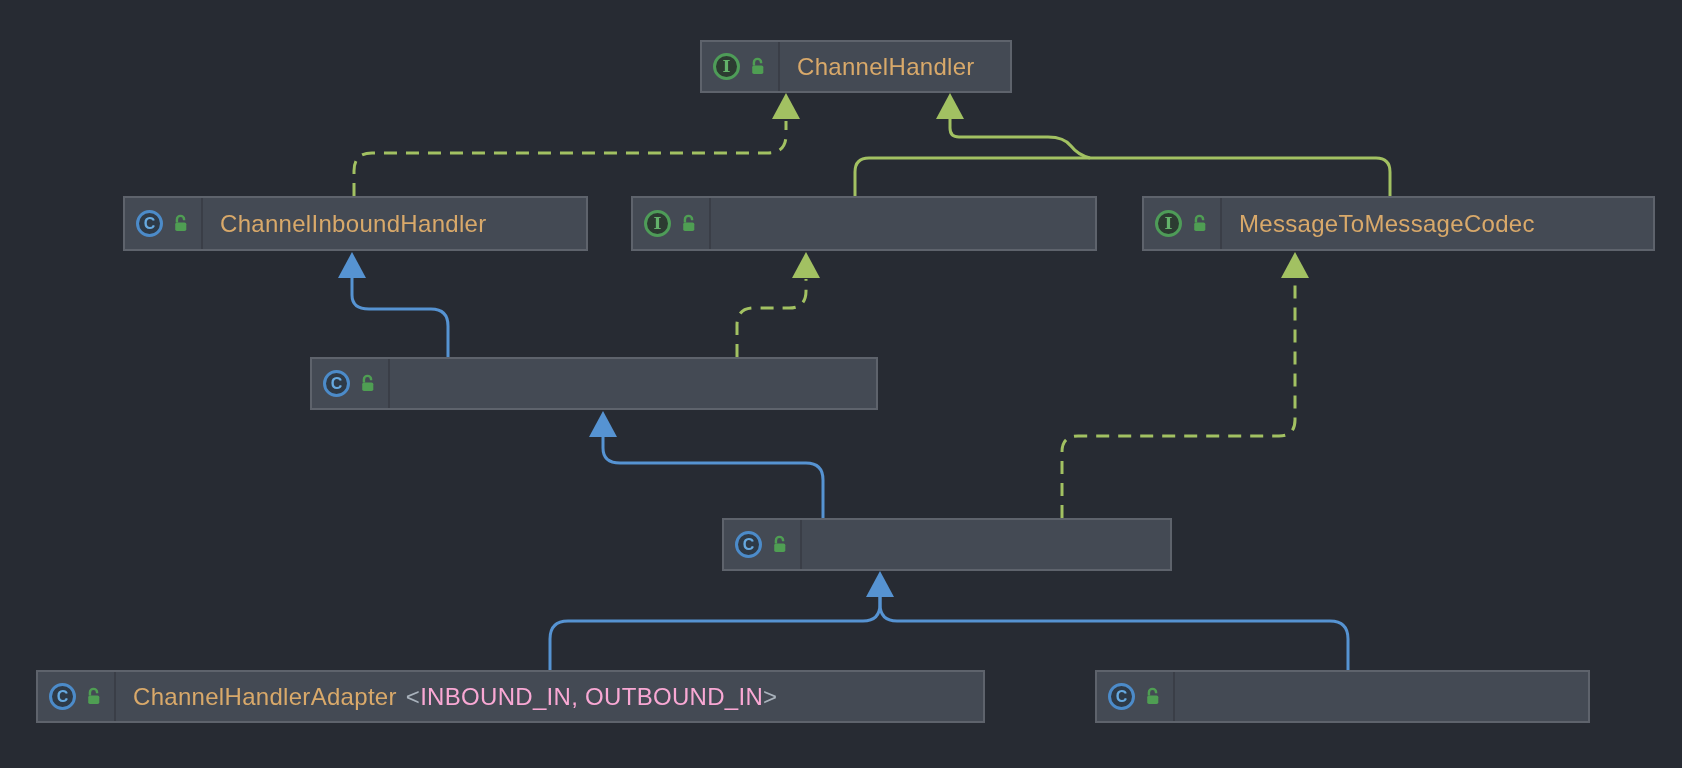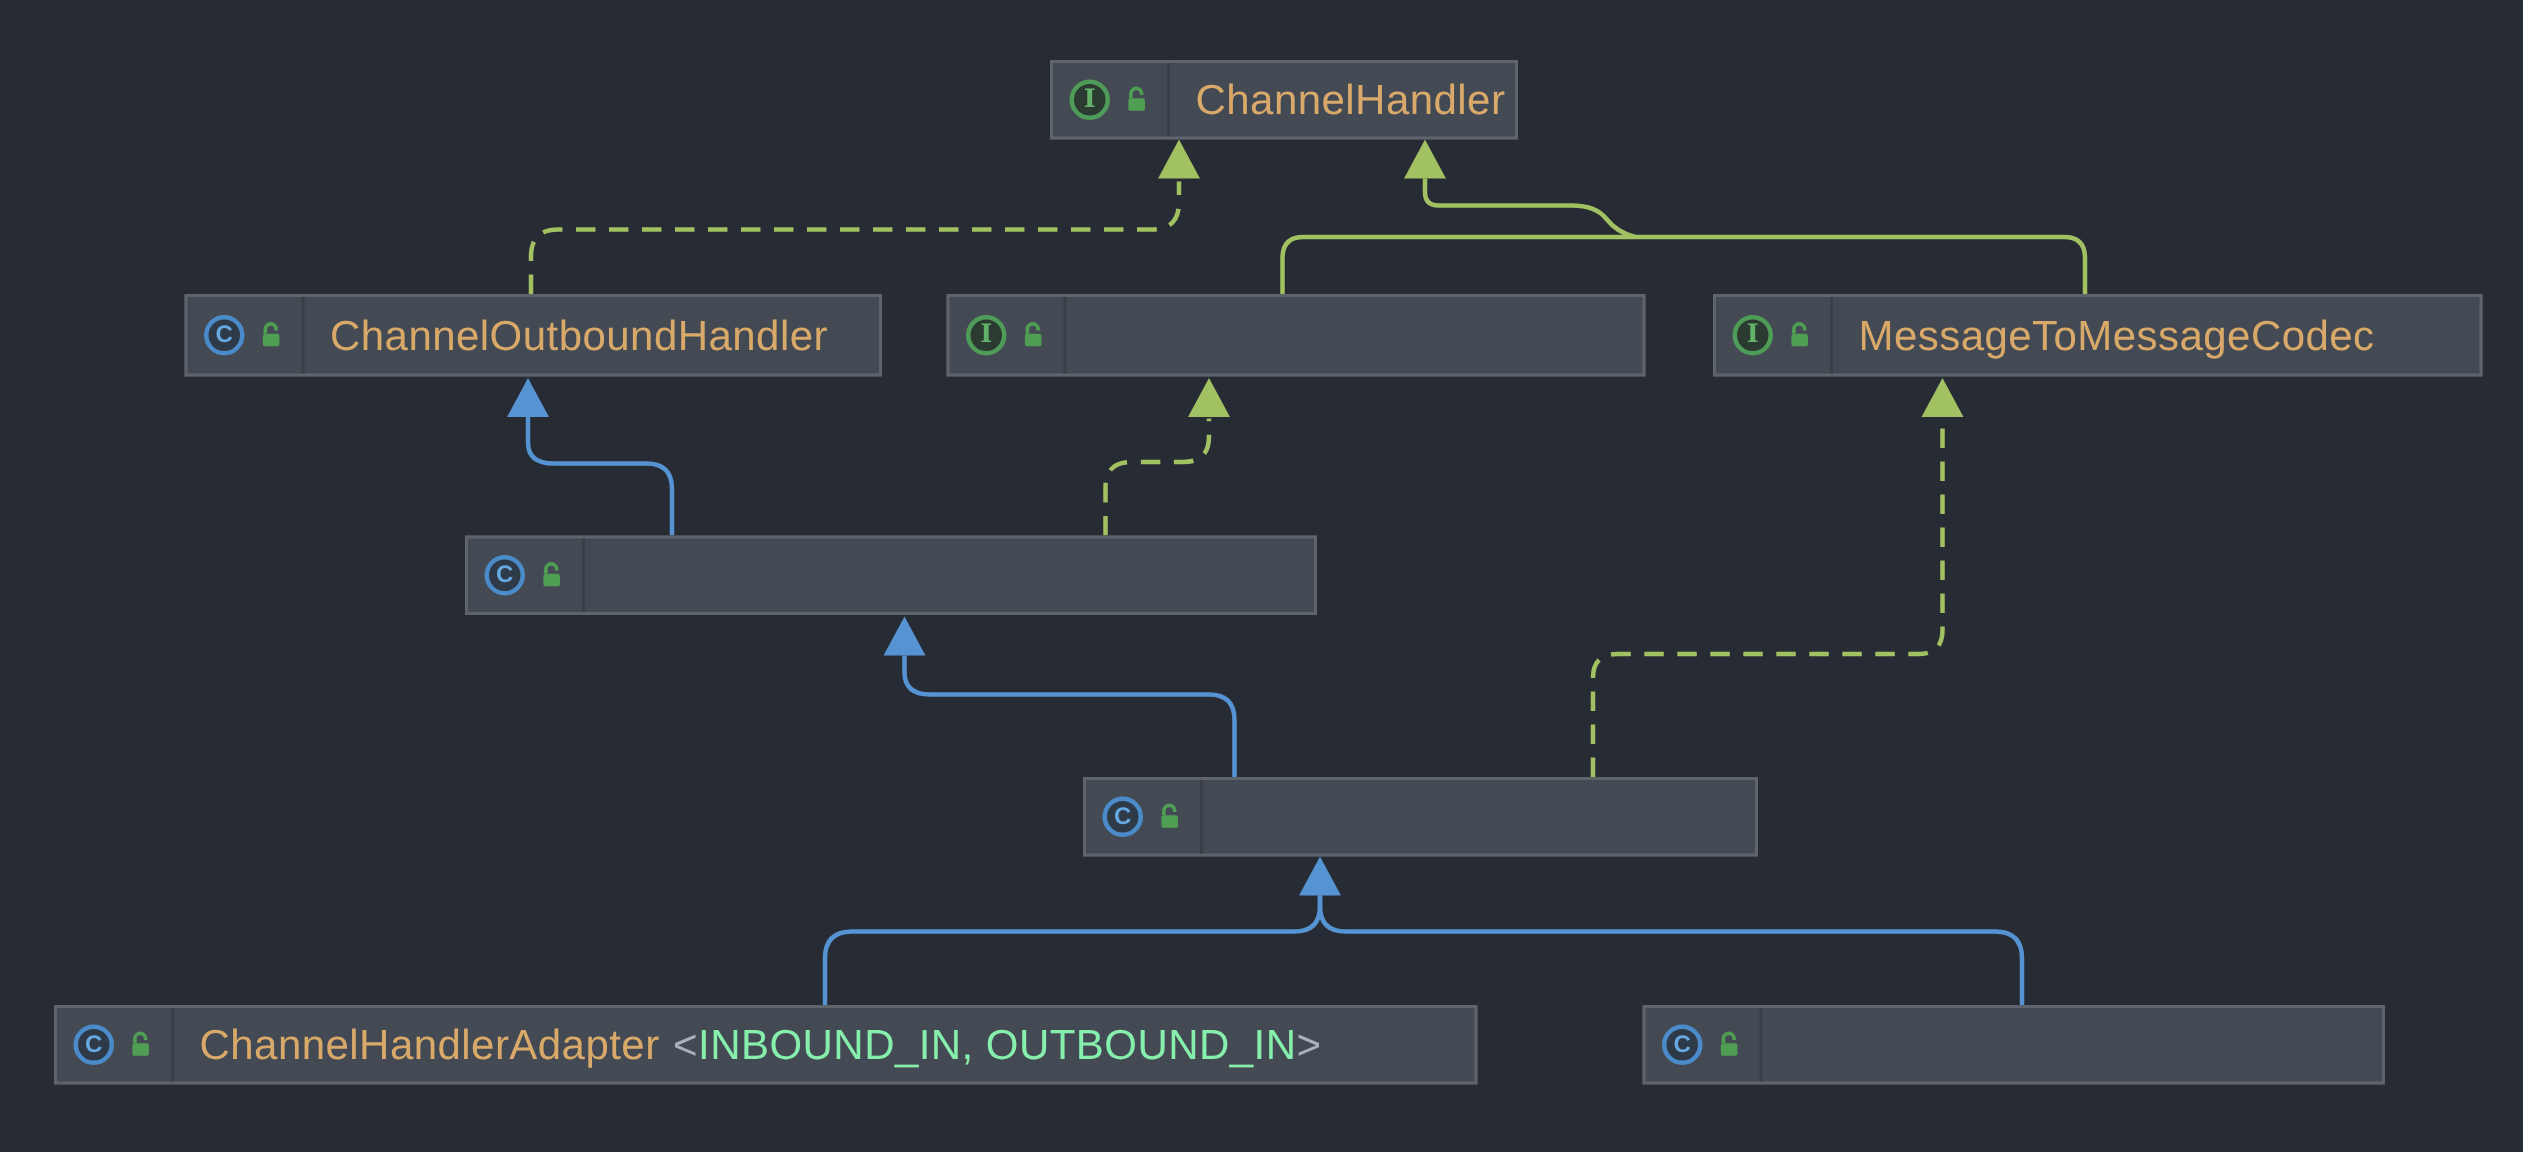--- a/index.html
+++ b/index.html
@@ -31,26 +31,26 @@
   .type-icon.iface{
     border:3px solid #4e9c58;color:#63b26a;background:#2c3b31;
     font-family:"DejaVu Serif", serif;font-weight:bold;
   }
   .type-icon.cls{
     border:3px solid #4c8bc9;color:#66a9e0;background:#2e3a47;
     font-family:"Liberation Sans", sans-serif;font-weight:bold;font-size:16px;
   }
   .lock-icon{display:inline-flex;}
   .label{
-    color:#d9a96a;font-size:28px;white-space:nowrap;
+    color:#d9a96a;font-size:24px;white-space:nowrap;
     padding-left:17px;letter-spacing:0.3px;
   }
   .generic-bracket{color:#a9b2bc;}
   .generic-open{margin-left:9px;}
-  .generic-args{color:#86efac;}
+  .generic-args{color:#f9a8d4;}
 </style>
 </head>
 <body>
 
 <div class="canvas">
 
   <svg class="edges" width="1682" height="768" viewBox="0 0 1682 768">
 
     <path class="edge edge-green dashed" d="M 354,196 V 171 Q 354,153 372,153 H 768 Q 786,153 786,135 V 121"></path>
     <polygon class="head-green" points="772,119 800,119 786,93"></polygon>
@@ -92,21 +92,21 @@
   <div class="node" style="left:123px;top:196px;width:465px;height:55px;">
     <span class="icon-cell">
       <span class="type-icon cls">C</span>
       <span class="lock-icon">
         <svg width="17" height="19" viewBox="0 0 16 18">
             <path d="M4.6 8 V5.2 a3.4 3.4 0 0 1 6.8 0 V6" stroke="#4f9e53" stroke-width="2.3" fill="none"></path>
             <rect x="3" y="8" width="10.5" height="8" rx="1.6" fill="#4f9e53"></rect>
           </svg>
       </span>
     </span>
-    <span class="label"><span>ChannelOutboundHandler</span></span>
+    <span class="label"><span>ChannelInboundHandler</span></span>
   </div>
 
   <div class="node" style="left:631px;top:196px;width:466px;height:55px;">
     <span class="icon-cell">
       <span class="type-icon iface">I</span>
       <span class="lock-icon">
         <svg width="17" height="19" viewBox="0 0 16 18">
             <path d="M4.6 8 V5.2 a3.4 3.4 0 0 1 6.8 0 V6" stroke="#4f9e53" stroke-width="2.3" fill="none"></path>
             <rect x="3" y="8" width="10.5" height="8" rx="1.6" fill="#4f9e53"></rect>
           </svg>

